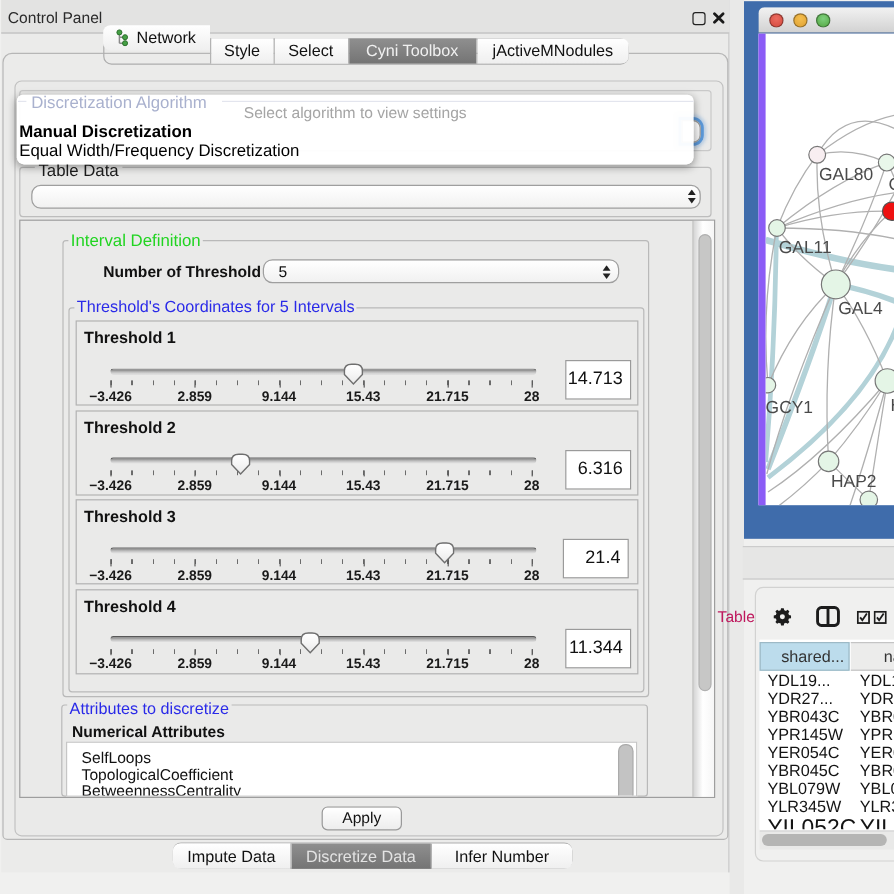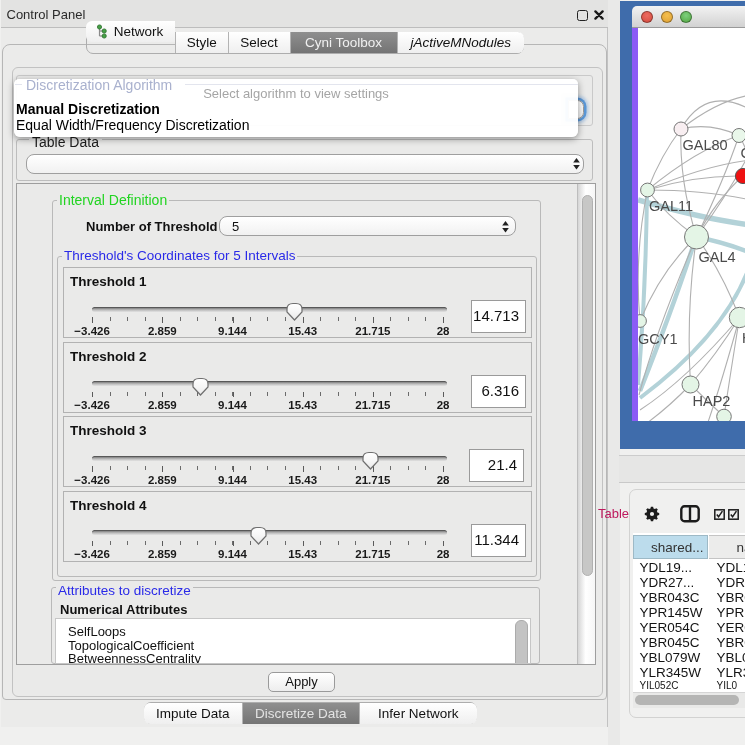--- a/index.html
+++ b/index.html
@@ -21,21 +21,21 @@
         <line x1="7.5" y1="3" x2="7.5" y2="12" stroke="#8a8a8a" stroke-width="1.2"></line>
         <line x1="7.5" y1="7" x2="12.5" y2="7" stroke="#8a8a8a" stroke-width="1.2"></line>
         <line x1="7.5" y1="12" x2="12.5" y2="12" stroke="#8a8a8a" stroke-width="1.2"></line>
         <circle cx="7.5" cy="3" r="2.1" fill="#45a045" stroke="#2a6d2a" stroke-width="0.8"></circle>
         <circle cx="12.2" cy="7" r="2.1" fill="#45a045" stroke="#2a6d2a" stroke-width="0.8"></circle>
         <circle cx="12.2" cy="12" r="2.1" fill="#45a045" stroke="#2a6d2a" stroke-width="0.8"></circle>
       </svg><span style="padding-left:16px;">Network</span></div>
 <div class="abs" style="left:175px;top:32px;width:52.5px;height:21px;background:linear-gradient(#ffffff,#efefef);color:#111;border-radius:0;border-left:1px solid #b3b3b3;box-sizing:border-box;text-align:center;font-size:13.5px;line-height:21px;">Style</div>
 <div class="abs" style="left:227.5px;top:32px;width:62px;height:21px;background:linear-gradient(#ffffff,#efefef);color:#111;border-radius:0;border-left:1px solid #b3b3b3;box-sizing:border-box;text-align:center;font-size:13.5px;line-height:21px;">Select</div>
 <div class="abs" style="left:289.5px;top:32px;width:107px;height:21px;background:linear-gradient(#8f8f8f,#747474);color:#f0f0f0;border-radius:0;border-left:1px solid #b3b3b3;box-sizing:border-box;text-align:center;font-size:13.5px;line-height:21px;">Cyni Toolbox</div>
-<div class="abs" style="left:396.5px;top:32px;width:127.5px;height:21px;background:linear-gradient(#ffffff,#efefef);color:#111;border-radius:0 6px 6px 0;border-left:1px solid #b3b3b3;box-sizing:border-box;text-align:center;font-size:13.5px;line-height:21px;font-style:italic;">jActiveMNodules</div>
+<div class="abs" style="left:396.5px;top:32px;width:127.5px;height:21px;background:linear-gradient(#ffffff,#efefef);color:#111;border-radius:0 6px 6px 0;border-left:1px solid #b3b3b3;box-sizing:border-box;text-align:center;font-size:13.5px;line-height:21px;">jActiveMNodules</div>
 <div class="abs" style="left:12px;top:67px;width:591px;height:630px;background:#eaeae9;border:1px solid #c2c2c2;border-radius:6px;box-sizing:border-box;"></div>
 <div class="abs" style="left:16px;top:75px;width:577px;height:51px;border:1px solid #c9c9c9;border-radius:3px;box-sizing:border-box;"></div>
 <div class="abs" style="left:568px;top:100px;width:16px;height:18.5px;background:linear-gradient(#ffffff,#f0f0f0);border:1px solid #9a9a9a;border-radius:0 6.5px 6.5px 0;box-sizing:border-box;box-shadow:0 0 0 2.5px #5b97d6,0 0 3px 4.5px rgba(90,150,215,0.35);"></div>
 <div class="abs" style="left:16px;top:138.5px;width:577px;height:42.5px;border:1px solid #bdbdbd;border-radius:3px;box-sizing:border-box;"></div>
 <div class="abs" style="left:29px;top:133.5px;font-size:14px;color:#1d1d1d;background:#eaeae9;padding:0 3px;">Table Data</div>
 <div class="abs" style="left:26px;top:154px;width:558px;height:20px;background:linear-gradient(#ffffff,#f1f1f1);border:1px solid #9f9f9f;border-radius:8px;box-sizing:border-box;"></div>
 <svg class="abs" style="left:572.5px;top:157.5px;" width="7" height="12">
       <path d="M3.5,0 L6.8,4.6 L0.2,4.6 Z" fill="#222"></path>
       <path d="M3.5,11.5 L6.8,6.9 L0.2,6.9 Z" fill="#222"></path>
     </svg>
@@ -169,21 +169,21 @@
 <div class="abs" style="left:56px;top:582.5px;font-size:13.5px;color:#2a2ae8;background:#eaeae9;padding:0 2px;">Attributes to discretize</div>
 <div class="abs" style="left:58px;top:601.5px;font-size:13px;font-weight:bold;color:#111;background:#eaeae9;padding:0 2px;">Numerical Attributes</div>
 <div class="abs" style="left:55px;top:618px;width:476px;height:46px;background:#fff;border:1px solid #c6c6c6;box-sizing:border-box;overflow:hidden;">
       <div style="position:absolute;left:12px;top:6px;font-size:13px;line-height:13.6px;color:#111;">SelfLoops<br>TopologicalCoefficient<br>BetweennessCentrality</div>
       <div style="position:absolute;right:2px;top:1px;width:11px;height:55px;background:#c3c3c3;border:1px solid #ababab;border-radius:6px;"></div>
     </div>
 <div class="abs" style="left:268px;top:671.5px;width:67px;height:20.5px;background:linear-gradient(#ffffff,#ededed);border:1px solid #9a9a9a;border-radius:5px;box-sizing:border-box;text-align:center;font-size:13px;line-height:18px;color:#111;">Apply</div>
 <div class="abs" style="left:143.5px;top:702px;width:333px;height:22px;border:1px solid #adadad;border-radius:7px;box-sizing:border-box;"></div>
 <div class="abs" style="left:144px;top:703px;width:97.5px;height:21px;background:linear-gradient(#ffffff,#efefef);color:#111;border-radius:6px 0 0 6px;box-sizing:border-box;text-align:center;font-size:13.5px;white-space:nowrap;line-height:21px;">Impute Data</div>
 <div class="abs" style="left:241.5px;top:703px;width:117.5px;height:21px;background:linear-gradient(#8f8f8f,#747474);color:#e3e3e3;border-radius:0;border-left:1px solid #b3b3b3;box-sizing:border-box;text-align:center;font-size:13.5px;white-space:nowrap;line-height:21px;">Discretize Data</div>
-<div class="abs" style="left:359px;top:703px;width:117.5px;height:21px;background:linear-gradient(#ffffff,#efefef);color:#111;border-radius:0 6px 6px 0;border-left:1px solid #b3b3b3;box-sizing:border-box;text-align:center;font-size:13.5px;white-space:nowrap;line-height:21px;">Infer Network</div>
+<div class="abs" style="left:359px;top:703px;width:117.5px;height:21px;background:linear-gradient(#ffffff,#efefef);color:#111;border-radius:0 6px 6px 0;border-left:1px solid #b3b3b3;box-sizing:border-box;text-align:center;font-size:13.5px;white-space:nowrap;line-height:21px;">Infer Number</div>
 <div class="abs" style="left:608px;top:0;width:12px;height:745px;background:#e9e9e8;"></div>
 <div class="abs" style="left:620px;top:1px;width:125px;height:448px;background:#3f6cab;"></div>
 <div class="abs" style="left:632px;top:6px;width:113px;height:22px;background:linear-gradient(#f2f2f2,#d2d2d2);border-bottom:1px solid #999;border-top-left-radius:5px;box-sizing:border-box;"></div>
 <div class="abs" style="left:641px;top:11px;width:12px;height:12px;border-radius:50%;background:radial-gradient(circle at 50% 35%,#ec6b60,#d44a3e);border:0.5px solid rgba(0,0,0,0.35);box-sizing:border-box;"></div>
 <div class="abs" style="left:661px;top:11px;width:12px;height:12px;border-radius:50%;background:radial-gradient(circle at 50% 35%,#f5bf4f,#dfa133);border:0.5px solid rgba(0,0,0,0.35);box-sizing:border-box;"></div>
 <div class="abs" style="left:680px;top:11px;width:12px;height:12px;border-radius:50%;background:radial-gradient(circle at 50% 35%,#7ed07e,#54a742);border:0.5px solid rgba(0,0,0,0.35);box-sizing:border-box;"></div>
 <div class="abs" style="left:632px;top:28px;width:113px;height:393px;background:#fff;border-left:6px solid #8b5cf6;box-sizing:border-box;overflow:hidden;padding-left:16px;">
 <svg width="113" height="393" style="position:absolute;left:0;top:0;">
         <path d="M0,172 Q64,191 113,197" fill="none" stroke="#b3d2d8" stroke-width="5.5"></path>
         <path d="M58,209 Q86,214 113,225" fill="none" stroke="#b3d2d8" stroke-width="4.5"></path>
@@ -286,21 +286,21 @@
         <span style="position:absolute;left:83.5px;">YBR0</span>
       </div>
       <div style="position:relative;height:15.05px;font-size:13.5px;color:#141414;">
         <span style="position:absolute;left:6.5px;">YBL079W</span>
         <span style="position:absolute;left:83.5px;">YBL0</span>
       </div>
       <div style="position:relative;height:15.05px;font-size:13.5px;color:#141414;">
         <span style="position:absolute;left:6.5px;">YLR345W</span>
         <span style="position:absolute;left:83.5px;">YLR3</span>
       </div>
-      <div style="position:relative;height:15.05px;font-size:10px;color:#141414;">
+      <div style="position:relative;height:15.05px;font-size:19px;color:#141414;">
         <span style="position:absolute;left:6.5px;">YIL052C</span>
         <span style="position:absolute;left:83.5px;">YIL0</span>
       </div>
     </div>
 <div class="abs" style="left:633px;top:692px;width:112px;height:16px;background:#e9e9e8;border-top:1px solid #d5d5d5;box-sizing:border-box;"></div>
 <div class="abs" style="left:635px;top:695px;width:104px;height:10px;background:#b5b5b4;border-radius:5px;"></div>
 <div class="abs" style="left:14px;top:78.5px;width:564px;height:58.5px;background:rgba(255,255,255,0.96);border-radius:5px 5px 6px 6px;box-shadow:0 2px 7px rgba(0,0,0,0.4);"></div>
 <div class="abs" style="left:14px;top:85.5px;width:564px;text-align:center;font-size:13px;color:#a5a5a5;">Select algorithm to view settings</div>
 <div class="abs" style="left:16px;top:101px;font-size:14px;font-weight:bold;color:#000;">Manual Discretization</div>
 <div class="abs" style="left:16px;top:117px;font-size:14px;color:#000;">Equal Width/Frequency Discretization</div>

